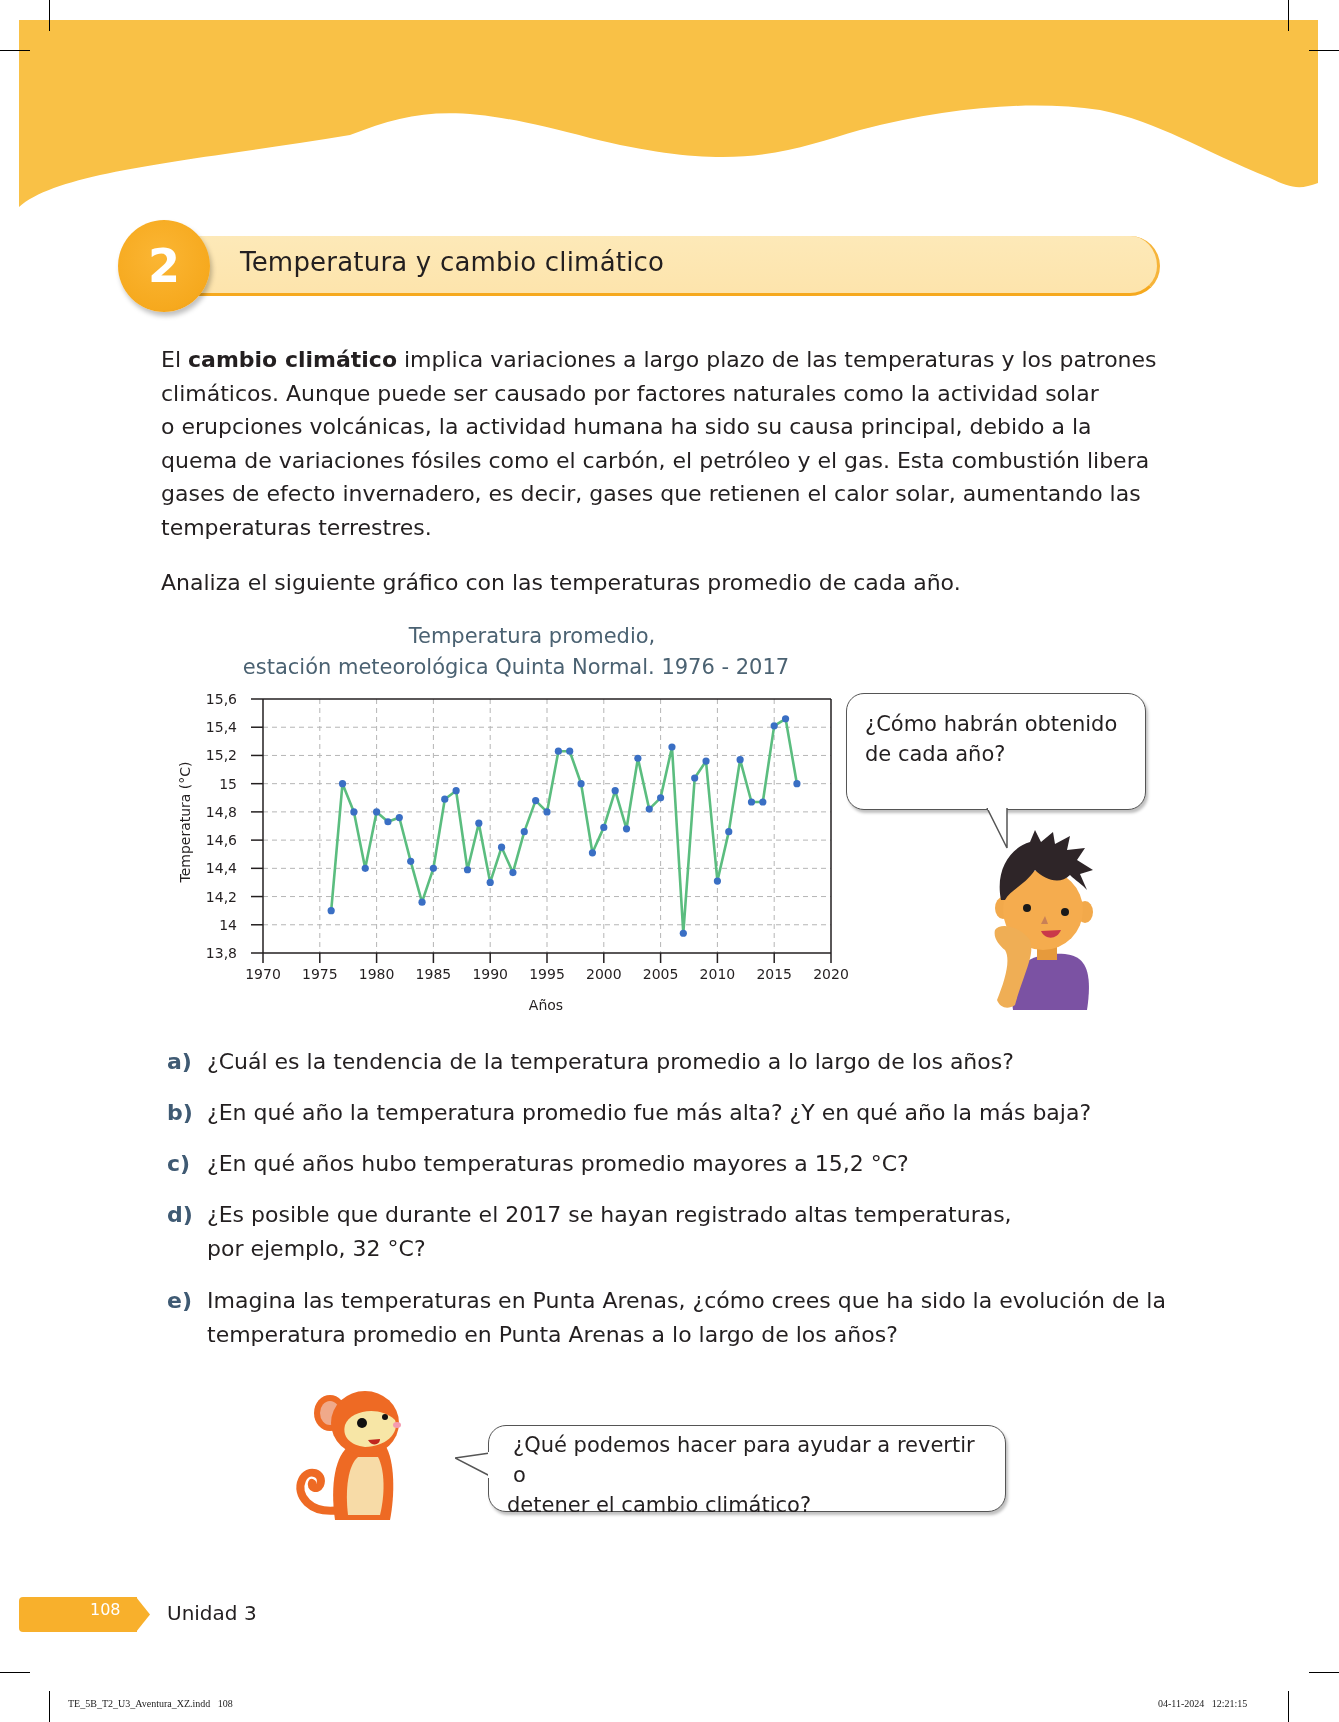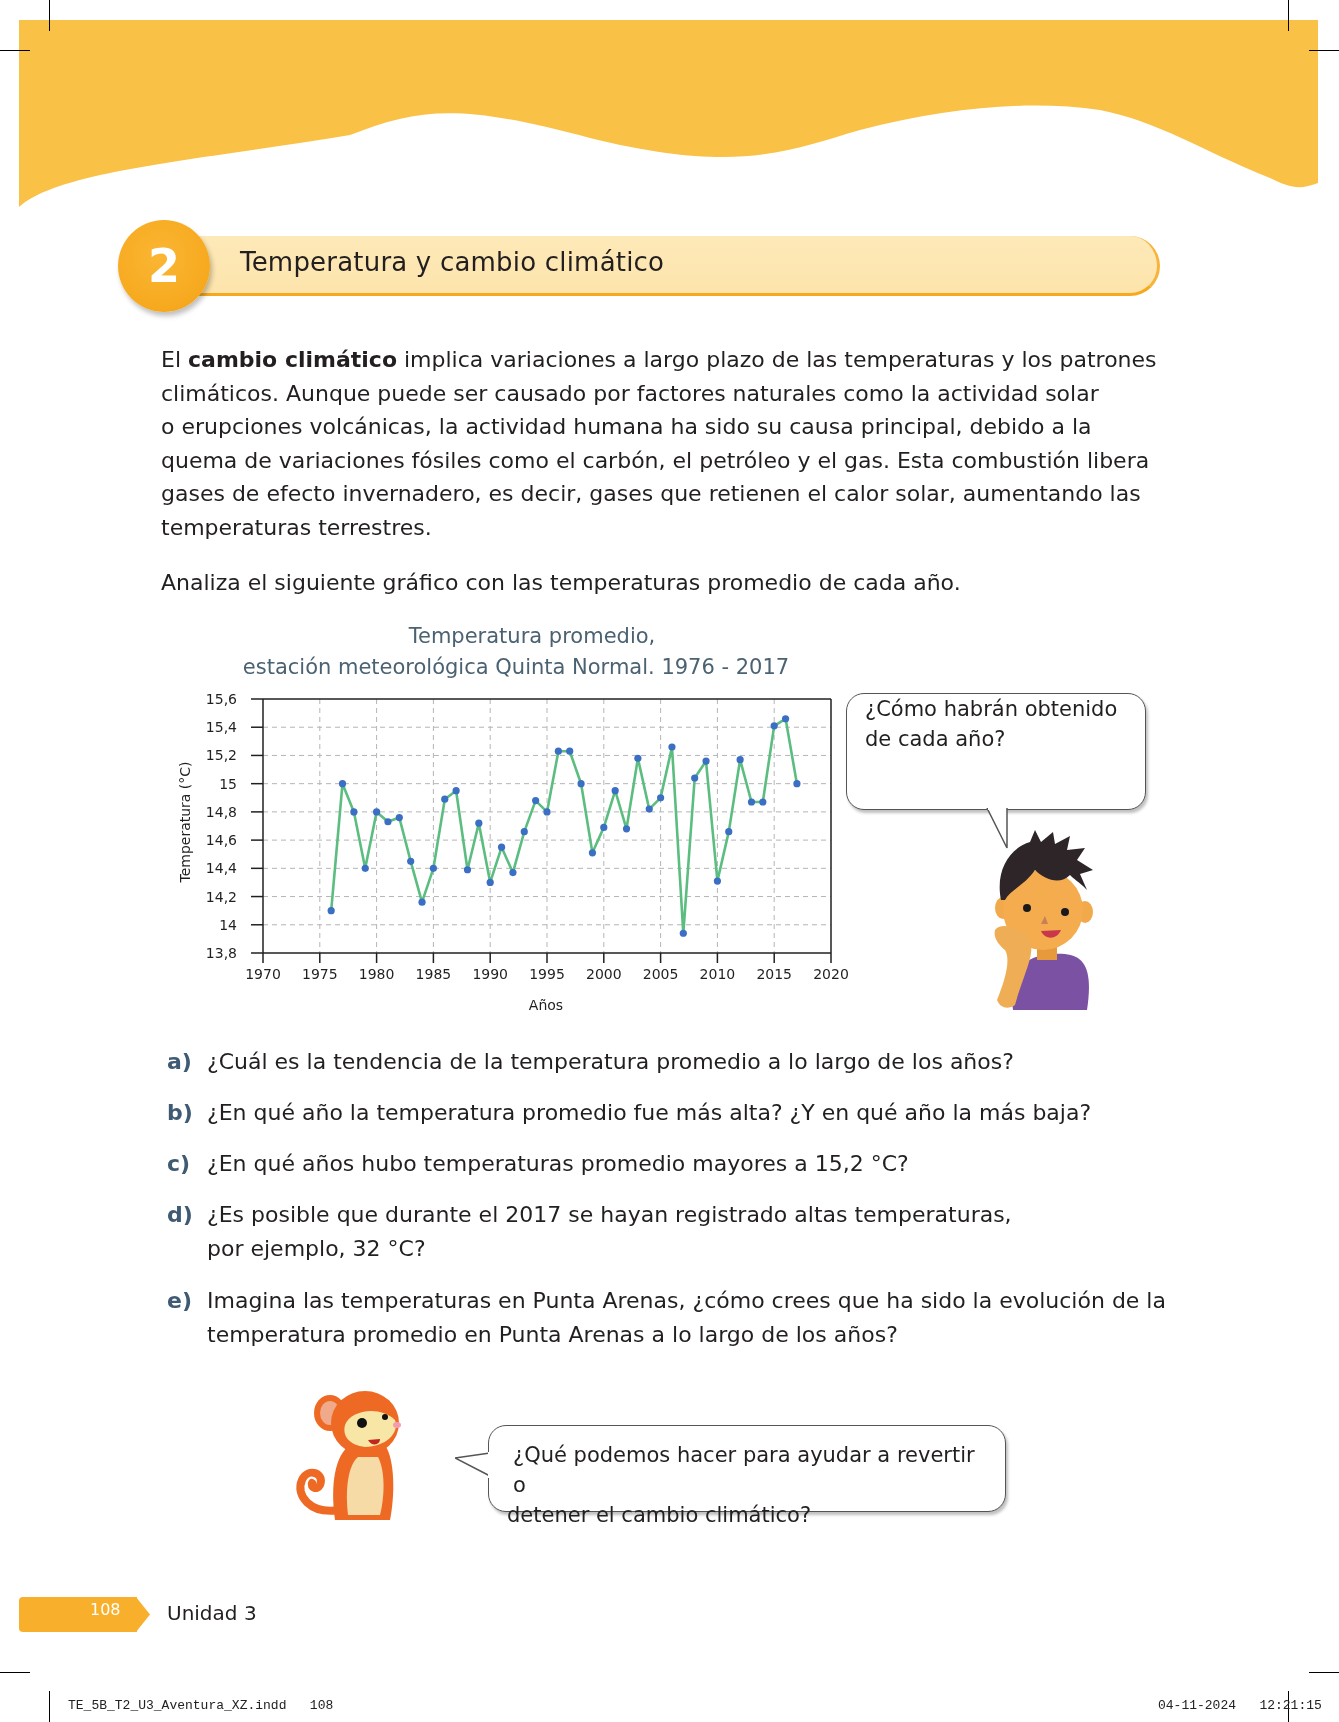--- a/index.html
+++ b/index.html
@@ -22,21 +22,21 @@
   #chart-svg { position:absolute; left:0; top:0; }
   .bubble { position:absolute; background:#fff; border:1.5px solid #555; border-radius:18px;
      box-shadow: 2px 3px 3px rgba(0,0,0,0.25); font-size:21px; line-height:30px; color:#231f20; box-sizing:border-box; }
   .q-row { position:absolute; left:167px; width:1000px; font-size:22px; line-height:34px; }
   .q-letter { position:absolute; left:0; top:0; font-weight:bold; color:#3f5a73; }
   .q-text { position:absolute; left:40px; top:0; width:960px; }
   #page-tab { position:absolute; left:19px; top:1597px; width:118px; height:35px; background:#f8b02c;
      border-radius:4px 0 0 4px; }
   #page-number { position:absolute; left:90px; top:1600px; font-size:16px; color:#fff; }
   #unit-label { position:absolute; left:167px; top:1601px; font-size:20px; color:#231f20; }
-  .slug { position:absolute; font-family:Liberation Mono, monospace; font-size:13px; color:#222; }
+  .slug { position:absolute; font-family:Liberation Serif, serif; font-size:10px; color:#222; }
 </style>
 </head>
 <body>
 
 <svg id="banner" viewBox="0 0 1339 230" width="1339" height="230">
   <path d="M19,20 L1318,20 L1318,183 C1300,190 1290,188 1270,178 C1200,150 1160,122 1100,110 C1030,100 950,107 860,130 C790,150 740,175 590,138 C460,103 420,108 350,135 C200,160 60,170 19,207 Z" fill="#f9c146"></path>
 </svg>
 
 <div class="crop" style="left:49px;top:0;width:1px;height:31px;"></div>
 <div class="crop" style="left:0;top:50px;width:30px;height:1px;"></div>
@@ -176,21 +176,21 @@
       <circle cx="751.48" cy="802.0111111111112" r="3.6" fill="#3a6fc4"></circle>
       <circle cx="762.8399999999999" cy="802.0111111111112" r="3.6" fill="#3a6fc4"></circle>
       <circle cx="774.2" cy="725.811111111111" r="3.6" fill="#3a6fc4"></circle>
       <circle cx="785.5600000000001" cy="718.7555555555554" r="3.6" fill="#3a6fc4"></circle>
       <circle cx="796.92" cy="783.6666666666667" r="3.6" fill="#3a6fc4"></circle>
     </g>
   <text id="ylabel" transform="translate(190,822) rotate(-90)" text-anchor="middle" font-size="14" fill="#231f20" font-family="DejaVu Sans, sans-serif">Temperatura (°C)</text>
   <text id="xlabel" x="546" y="1010" text-anchor="middle" font-size="14" fill="#231f20" font-family="DejaVu Sans, sans-serif">Años</text>
 </svg>
 
-<div class="bubble" style="left:846px; top:693px; width:300px; height:117px; padding:0 18px;">
+<div class="bubble" style="left:846px; top:693px; width:300px; height:117px; padding:15px 18px;">
   <div>¿Cómo habrán obtenido</div>
   <div>de cada año?</div>
 </div>
 <svg class="abs" style="left:985px; top:808px;" width="30" height="45">
   <path d="M2,0 L22,40 L22,0" fill="#fff" stroke="#555" stroke-width="1.5"></path>
   <rect x="3" y="-2" width="18" height="4" fill="#fff"></rect>
 </svg>
 
 <svg class="abs" style="left:975px; top:830px;" width="125" height="180" viewBox="0 0 125 180">
   <path d="M35,155 C40,130 65,122 90,124 C110,126 118,140 112,180 L38,180 Z" fill="#7b52a3"></path>
@@ -246,21 +246,21 @@
   <ellipse cx="40" cy="28" rx="16" ry="18" fill="#ee6a24"></ellipse>
   <ellipse cx="40" cy="28" rx="10" ry="12" fill="#f0a98a"></ellipse>
   <ellipse cx="75" cy="38" rx="34" ry="32" fill="#ee6a24"></ellipse>
   <path d="M55,40 C60,25 90,20 105,35 C110,48 95,62 75,62 C60,60 52,52 55,40 Z" fill="#f7e6a6"></path>
   <circle cx="72" cy="38" r="5" fill="#111"></circle>
   <circle cx="95" cy="32" r="3" fill="#111"></circle>
   <ellipse cx="107" cy="40" rx="4" ry="3" fill="#f59bb0"></ellipse>
   <path d="M78,55 C82,62 90,60 90,54 Z" fill="#c0281f"></path>
 </svg>
 
-<div class="bubble" style="left:488px; top:1425px; width:518px; height:87px; padding:14px 18px;">
+<div class="bubble" style="left:488px; top:1425px; width:518px; height:87px; padding:4px 18px;">
   <div style="padding-left:6px;">¿Qué podemos hacer para ayudar a revertir o</div>
   <div>detener el cambio climático?</div>
 </div>
 <svg class="abs" style="left:455px; top:1450px;" width="36" height="30">
   <path d="M35,3 L0,8 L35,26" fill="#fff" stroke="#555" stroke-width="1.5"></path>
   <rect x="33" y="2" width="5" height="26" fill="#fff"></rect>
 </svg>
 
 <div id="page-tab"></div>
 <svg class="abs" style="left:136px; top:1597px;" width="14" height="35">

